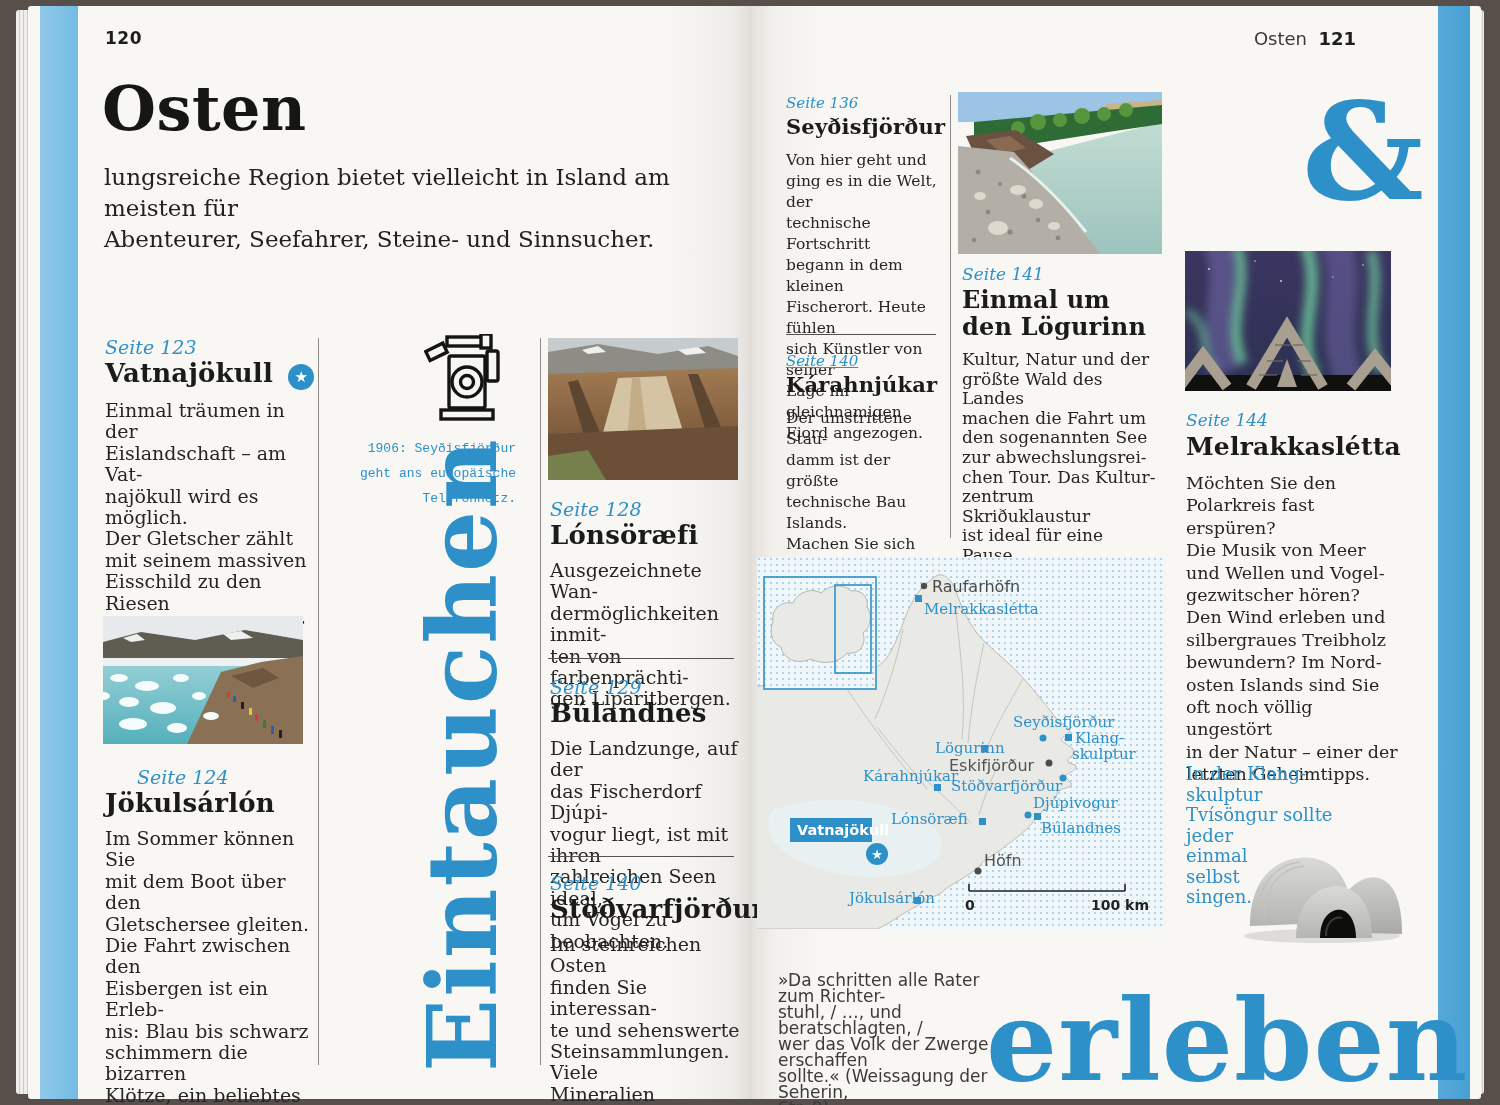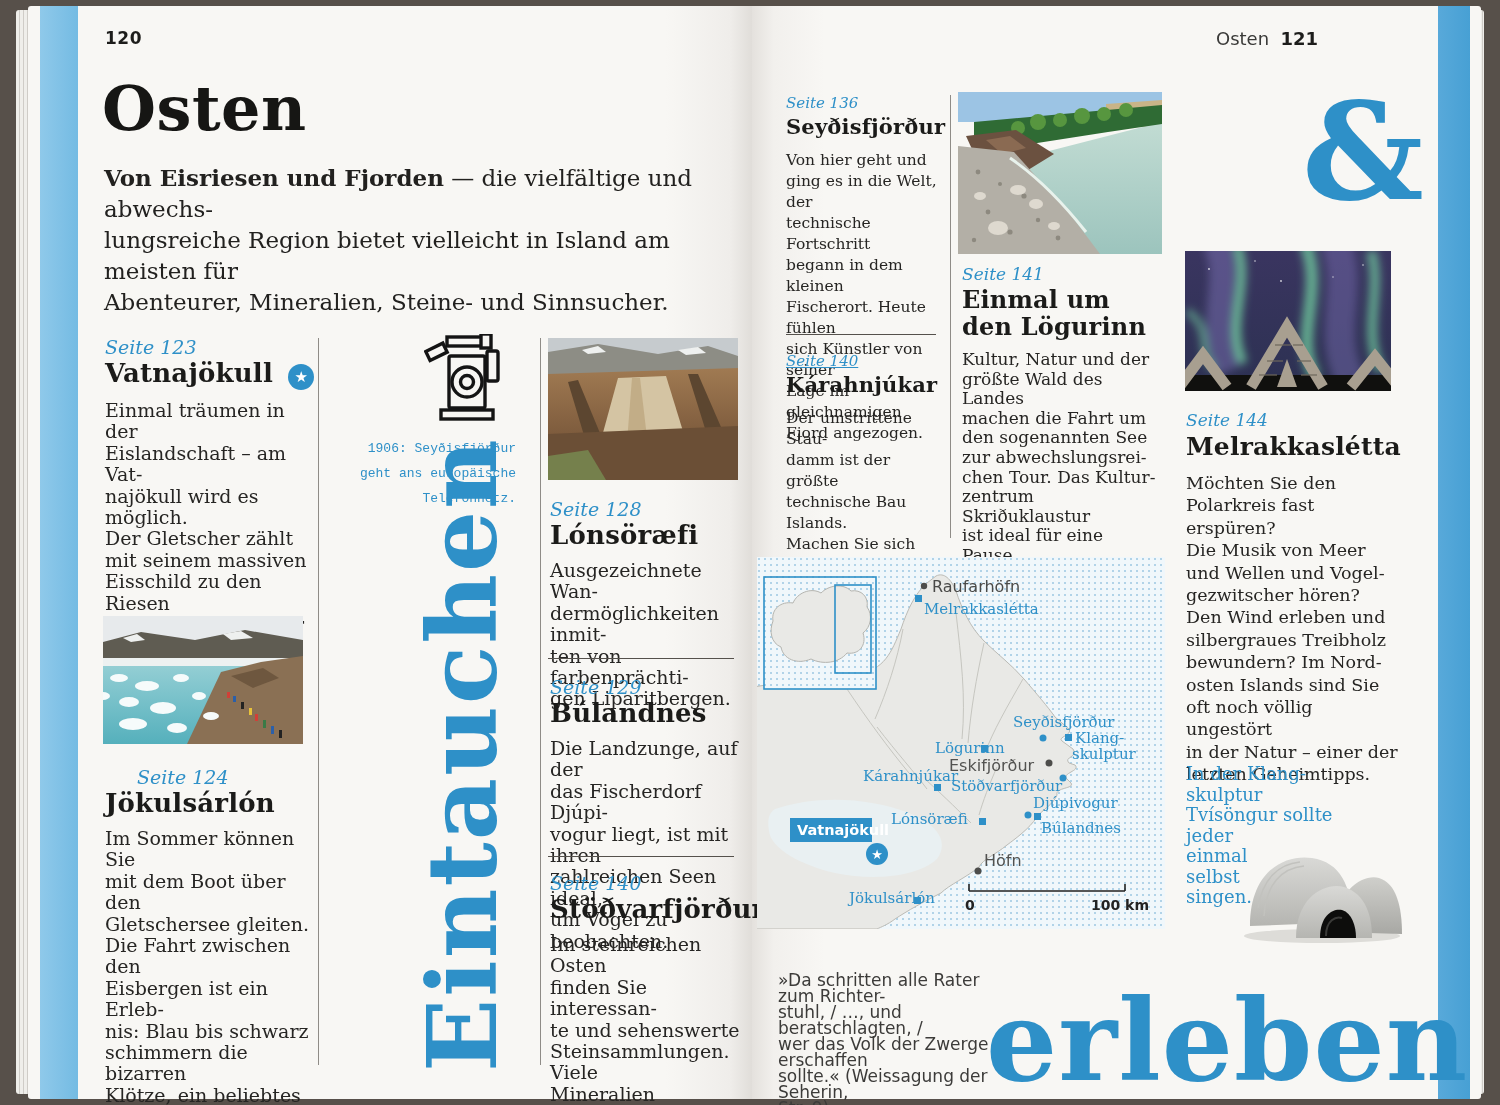--- a/index.html
+++ b/index.html
@@ -63,23 +63,22 @@
 <div class="page page-left"></div>
 <div class="page page-right"></div>
 <div class="abs band-left"></div>
 <div class="abs band-right"></div>
 
 <div class="abs pageno sans" style="left:105px;top:28px;">120</div>
 
 <div class="abs big-title" style="left:102px;top:72px;">Osten</div>
 
 <div class="abs intro" style="left:104px;top:162px;width:620px;">
-  <div><b>Von Eisriesen und Fjorden</b><span> — die vielfältige und abwechs-</span></div>
   <div>lungsreiche Region bietet vielleicht in Island am meisten für</div>
-  <div>Abenteurer, Mineralien, Steine- und Sinnsucher.</div>
+  <div>Abenteurer, Seefahrer, Steine- und Sinnsucher.</div>
 </div>
 
 <div class="rule-v" style="left:318px;top:338px;height:727px;"></div>
 <div class="rule-v" style="left:540px;top:338px;height:727px;"></div>
 
 <div class="abs seite lg" style="left:105px;top:336px;">Seite 123</div>
 <div class="abs head lg" style="left:105px;top:358px;"><span>Vatnajökull</span>
   <span class="star-badge" style="margin-left:6px;">★</span>
 </div>
 <div class="abs body-l" style="left:105px;top:400px;width:205px;">Einmal träumen in der<br>Eislandschaft – am Vat-<br>najökull wird es möglich.<br>Der Gletscher zählt<br>mit seinem massiven<br>Eisschild zu den Riesen<br>weltweit. Seine über 20<br>Auslassgletscher durch-<br>schneiden die Region.</div>
@@ -165,21 +164,21 @@
 
 <div class="abs seite lg" style="left:550px;top:676px;">Seite 129</div>
 <div class="abs head lg" style="left:550px;top:698px;">Búlandnes</div>
 <div class="abs body-l" style="left:550px;top:738px;width:190px;">Die Landzunge, auf der<br>das Fischerdorf Djúpi-<br>vogur liegt, ist mit ihren<br>zahlreichen Seen ideal,<br>um Vögel zu beobachten.</div>
 <div class="rule-h" style="left:548px;top:856px;width:186px;"></div>
 
 <div class="abs seite lg" style="left:550px;top:872px;">Seite 140</div>
 <div class="abs head lg" style="left:550px;top:894px;">Stöðvarfjörður</div>
 <div class="abs body-l" style="left:550px;top:934px;width:190px;">Im steinreichen Osten<br>finden Sie interessan-<br>te und sehenswerte<br>Steinsammlungen. Viele<br>Mineralien stammen<br>vom Stöðvarfjörður.</div>
 
-<div class="abs sans" style="left:1216px;top:28px;width:240px;font-size:18px;color:#3a3a38;">
+<div class="abs sans" style="left:1116px;top:28px;width:240px;text-align:right;font-size:18px;color:#3a3a38;">
   <span>Osten</span>&nbsp;&nbsp;<b style="color:#1d1d1b;">121</b>
 </div>
 
 <div class="abs seite sm" style="left:786px;top:94px;">Seite 136</div>
 <div class="abs head sm" style="left:786px;top:114px;">Seyðisfjörður</div>
 <div class="abs body-a" style="left:786px;top:150px;width:158px;">Von hier geht und<br>ging es in die Welt, der<br>technische Fortschritt<br>begann in dem kleinen<br>Fischerort. Heute fühlen<br>sich Künstler von seiner<br>Lage im gleichnamigen<br>Fjord angezogen.</div>
 <div class="rule-h" style="left:786px;top:334px;width:150px;"></div>
 
 <div class="abs seite sm" style="left:786px;top:352px;text-decoration:underline;">Seite 140</div>
 <div class="abs head sm" style="left:786px;top:372px;">Kárahnjúkar</div>

